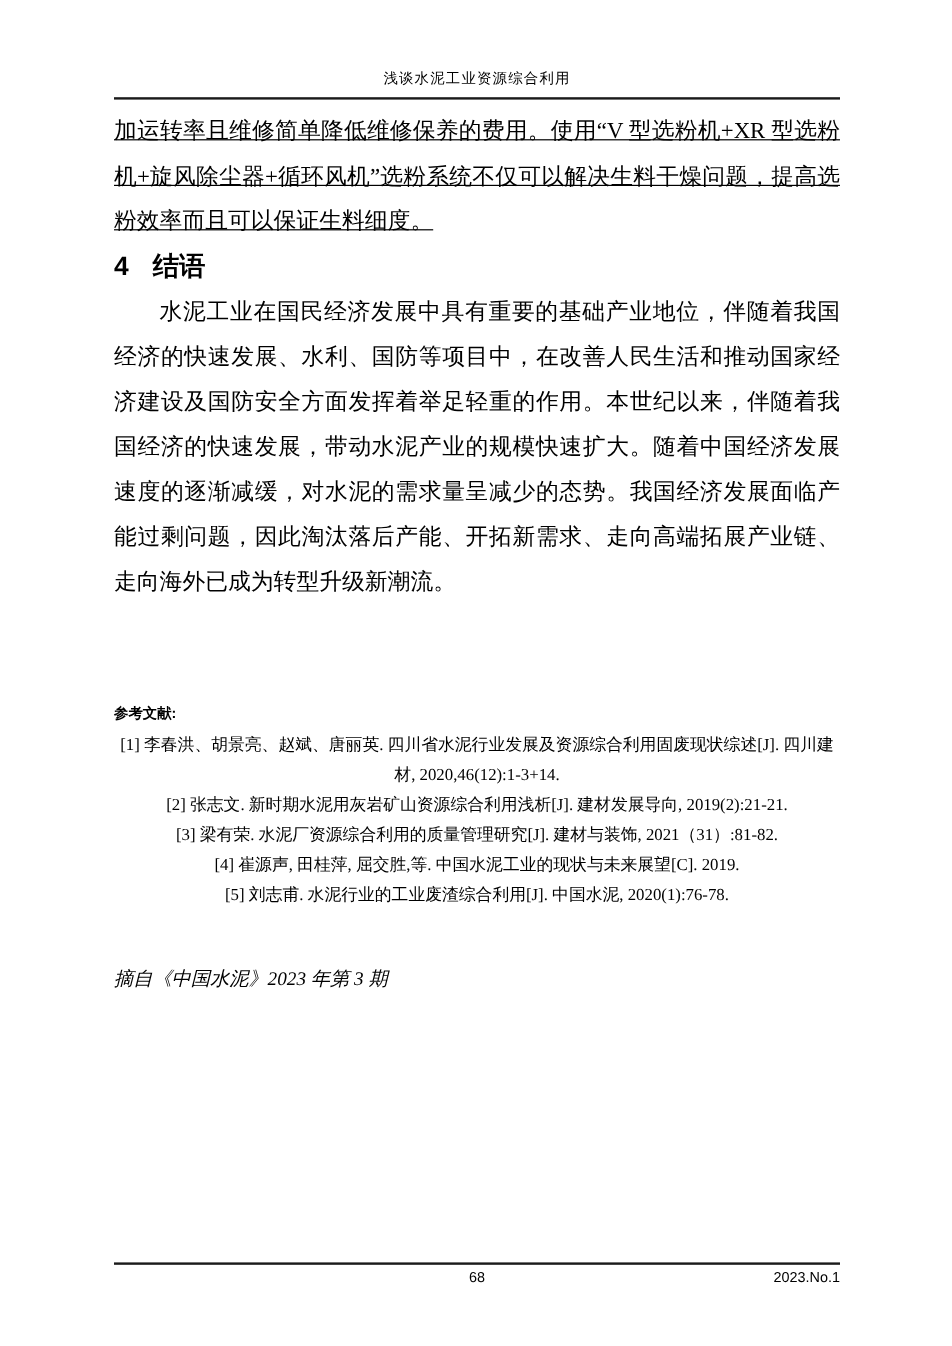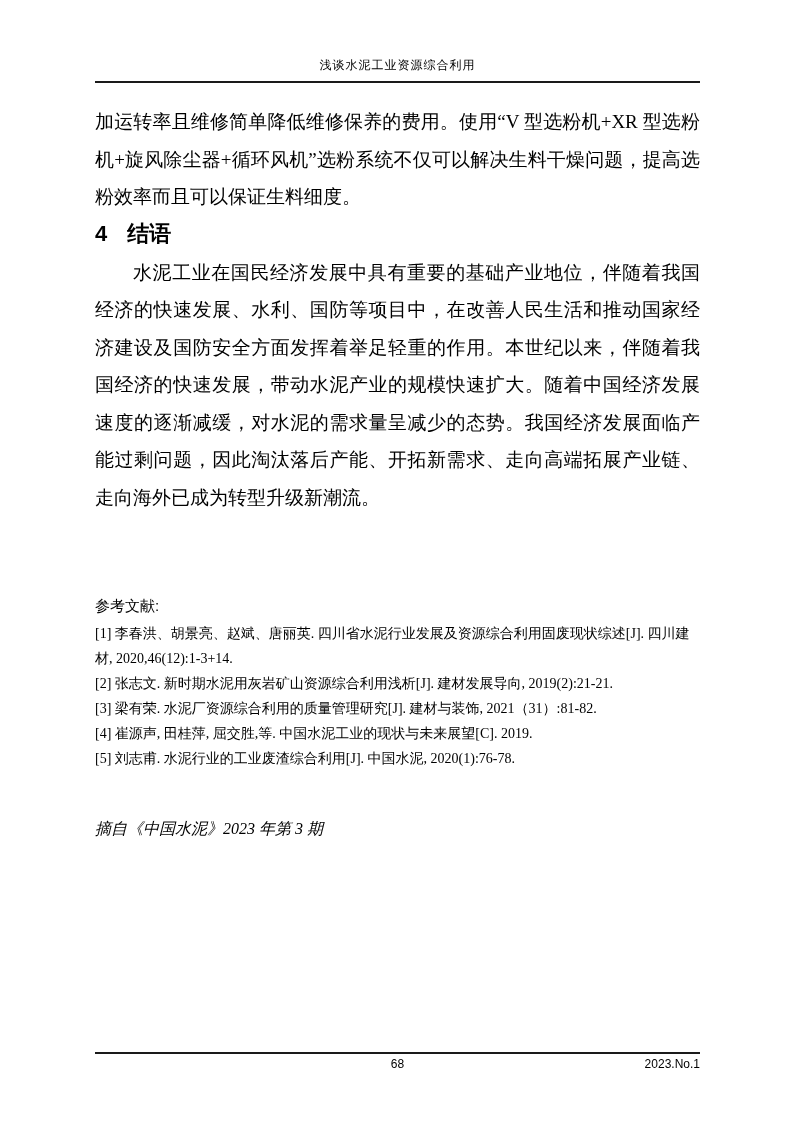--- a/index.html
+++ b/index.html
@@ -29,45 +29,45 @@
     border-bottom: 2px solid #1a1a1a;
     margin-top: 7px;
   }
   p.body {
     margin: 0;
     font-size: 19px;
     line-height: 37.5px;
     text-align: justify;
     word-break: break-all;
   }
-  p.intro { margin-top: 20px; }
+  p.intro { margin-top: 8px; text-decoration: underline; }
   p.indent { text-indent: 2em; }
   .section-heading {
     display: flex;
     align-items: baseline;
     margin: 5px 0 7px 0;
     font-family: "Liberation Sans", "DejaVu Sans", sans-serif;
     font-weight: bold;
     font-size: 22px;
     line-height: 26px;
   }
   .section-number { margin-right: 20px; }
   .refs { margin-top: 80px; }
   .refs-heading {
     font-family: "Liberation Sans", "DejaVu Sans", sans-serif;
-    font-weight: normal;
-    font-size: 15px;
+    font-weight: bold;
+    font-size: 12px;
     line-height: 20px;
     margin-bottom: 5px;
   }
   p.ref {
     margin: 0;
     font-size: 14px;
     line-height: 25px;
-    text-align: left;
+    text-align: center;
   }
   .source-note {
     margin: 47px 0 0 0;
     font-style: italic;
     font-size: 16px;
     line-height: 22px;
   }
   .footer {
     position: absolute;
     top: 1052px;

